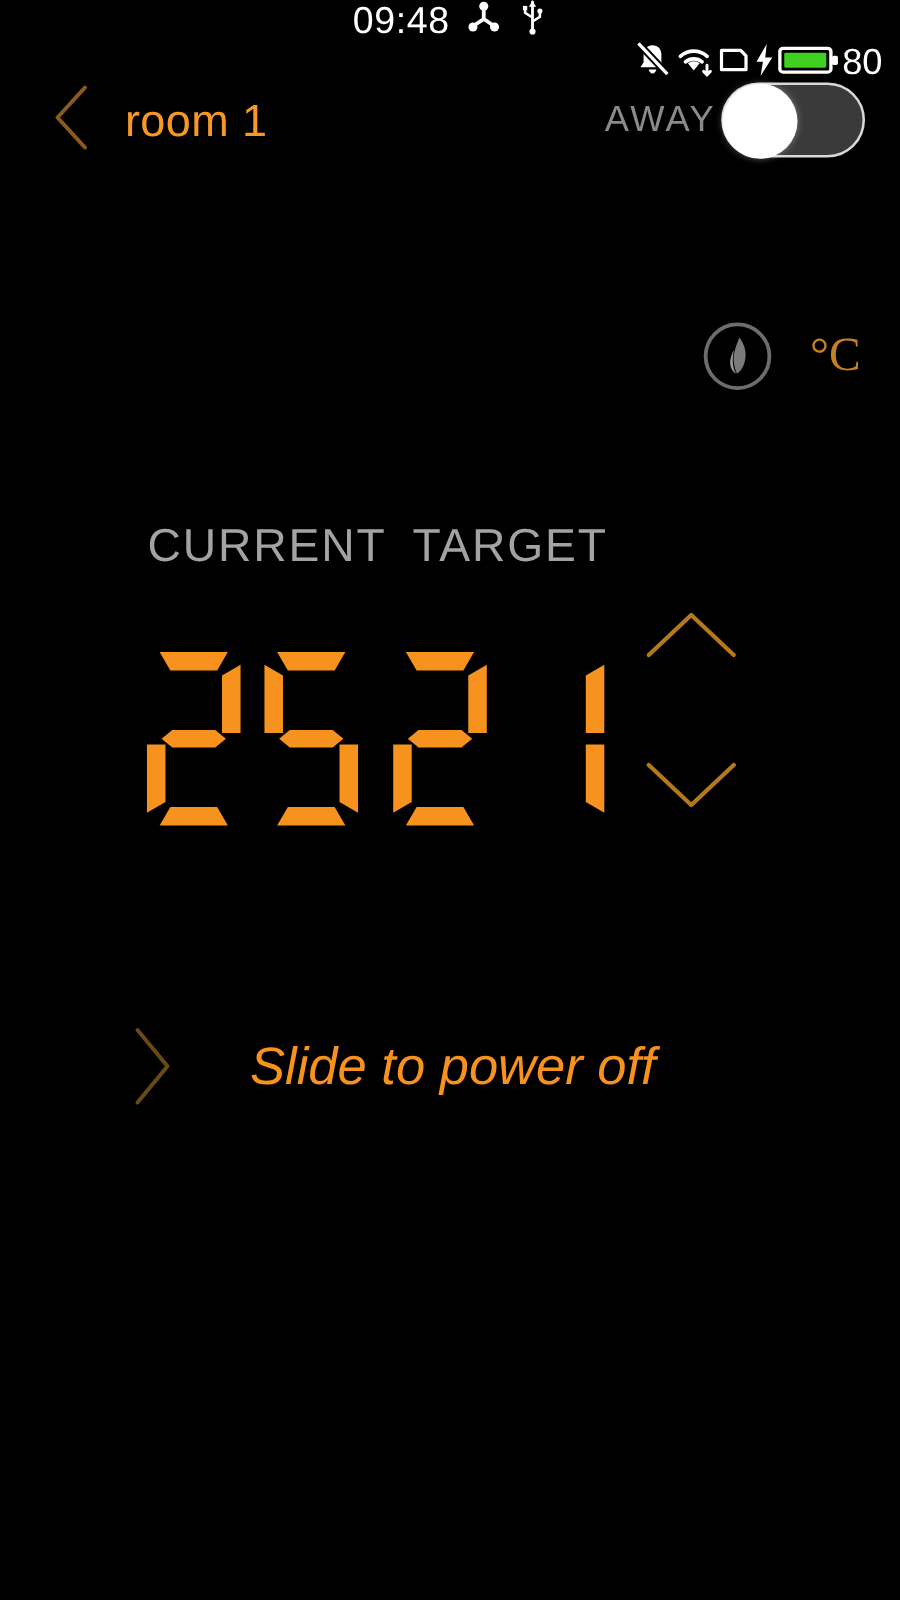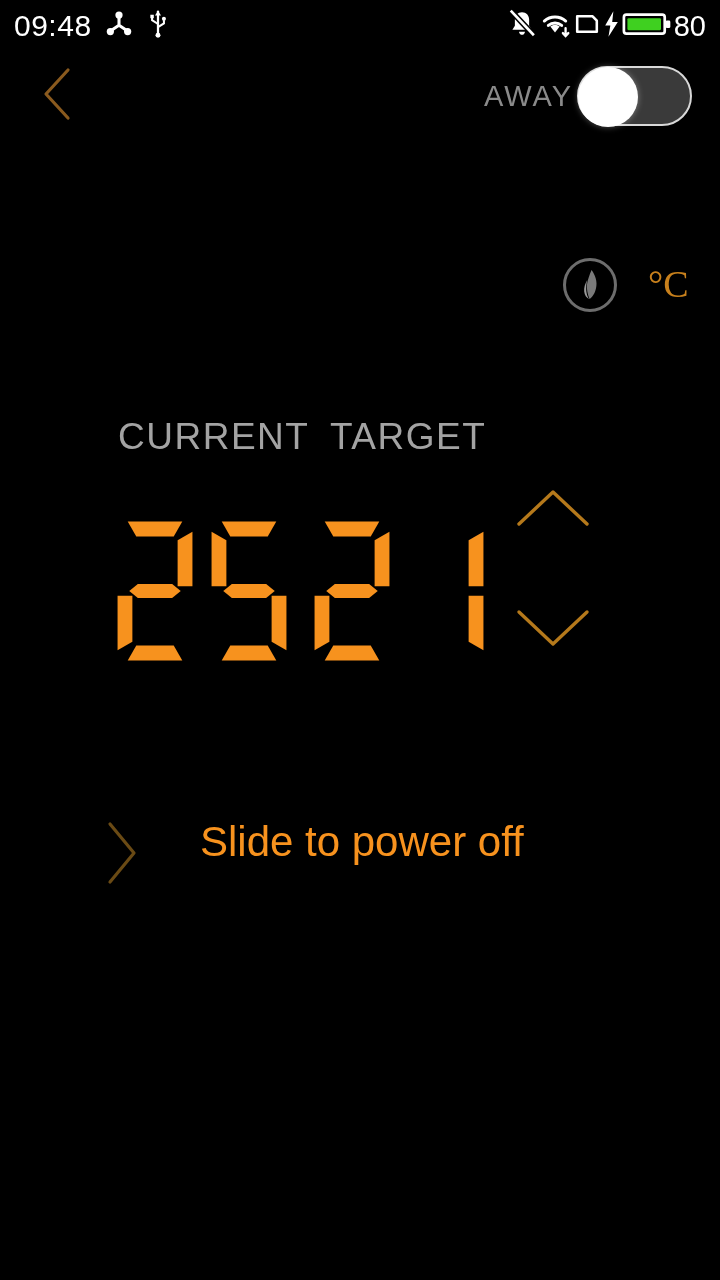--- a/index.html
+++ b/index.html
@@ -15,20 +15,21 @@
     background:#000;
   }
 
   
   #status-bar {
     position:absolute; top:0; left:0;
     width:720px; height:52px;
     display:flex; align-items:center;
     padding:0 14px;
     color:#fff;
+    flex-direction:column;
   }
   #status-left { display:flex; align-items:center; gap:13px; }
   #status-right { display:flex; align-items:center; gap:2px; margin-left:auto; }
   .clock { font-size:30px; letter-spacing:0.5px; font-weight:400; line-height:1; }
   .batt-pct { font-size:29px; font-weight:400; line-height:1; }
   .sicon { display:block; }
 
   
   #header {
     position:absolute; top:52px; left:0;
@@ -109,21 +110,21 @@
   }
   #step-up   { position:absolute; left:0; top:0;   width:96px; height:60px;
                display:flex; align-items:center; justify-content:center; }
   #step-down { position:absolute; left:0; top:120px; width:96px; height:60px;
                display:flex; align-items:center; justify-content:center; }
 
   
   #power-slider {
     position:absolute; top:812px; left:0;
     width:588px; height:82px;
-    display:flex; 
+    display:flex; align-items:center;font-style:italic;
   }
   #slide-chevron { margin-left:100px; display:flex; align-items:center; }
   #slide-text {
     margin-left:56px;
     font-size:42px; color:#F7921E;
     line-height:60px;
   }
 </style>
 </head>
 <body>
@@ -194,20 +195,21 @@
 
   <div id="header">
     <div id="back-btn">
       <span>
         <svg width="40" height="56" viewBox="0 0 40 56">
           <path d="M30 4 L8 28 L30 52" stroke="#8A5A1E" stroke-width="3.2" fill="none" stroke-linecap="round" stroke-linejoin="round"></path>
         </svg>
       </span>
     </div>
 
+    <div id="page-title">room 1</div>
 
     <div id="away-wrap">
       <span id="away-label">AWAY</span>
       <div id="away-toggle">
         <div class="knob"></div>
       </div>
     </div>
   </div>
 
   <div id="mode-row">

